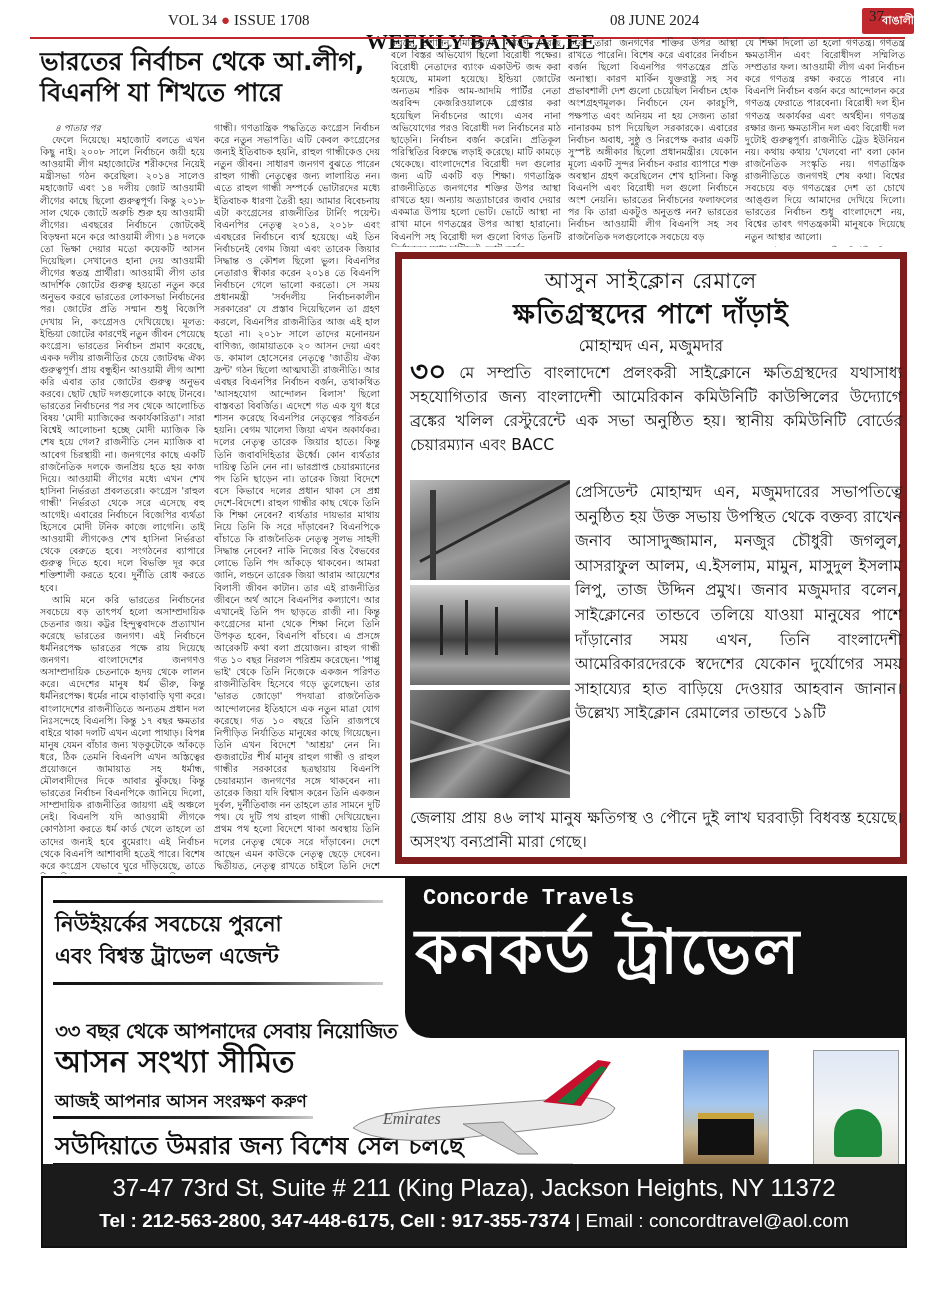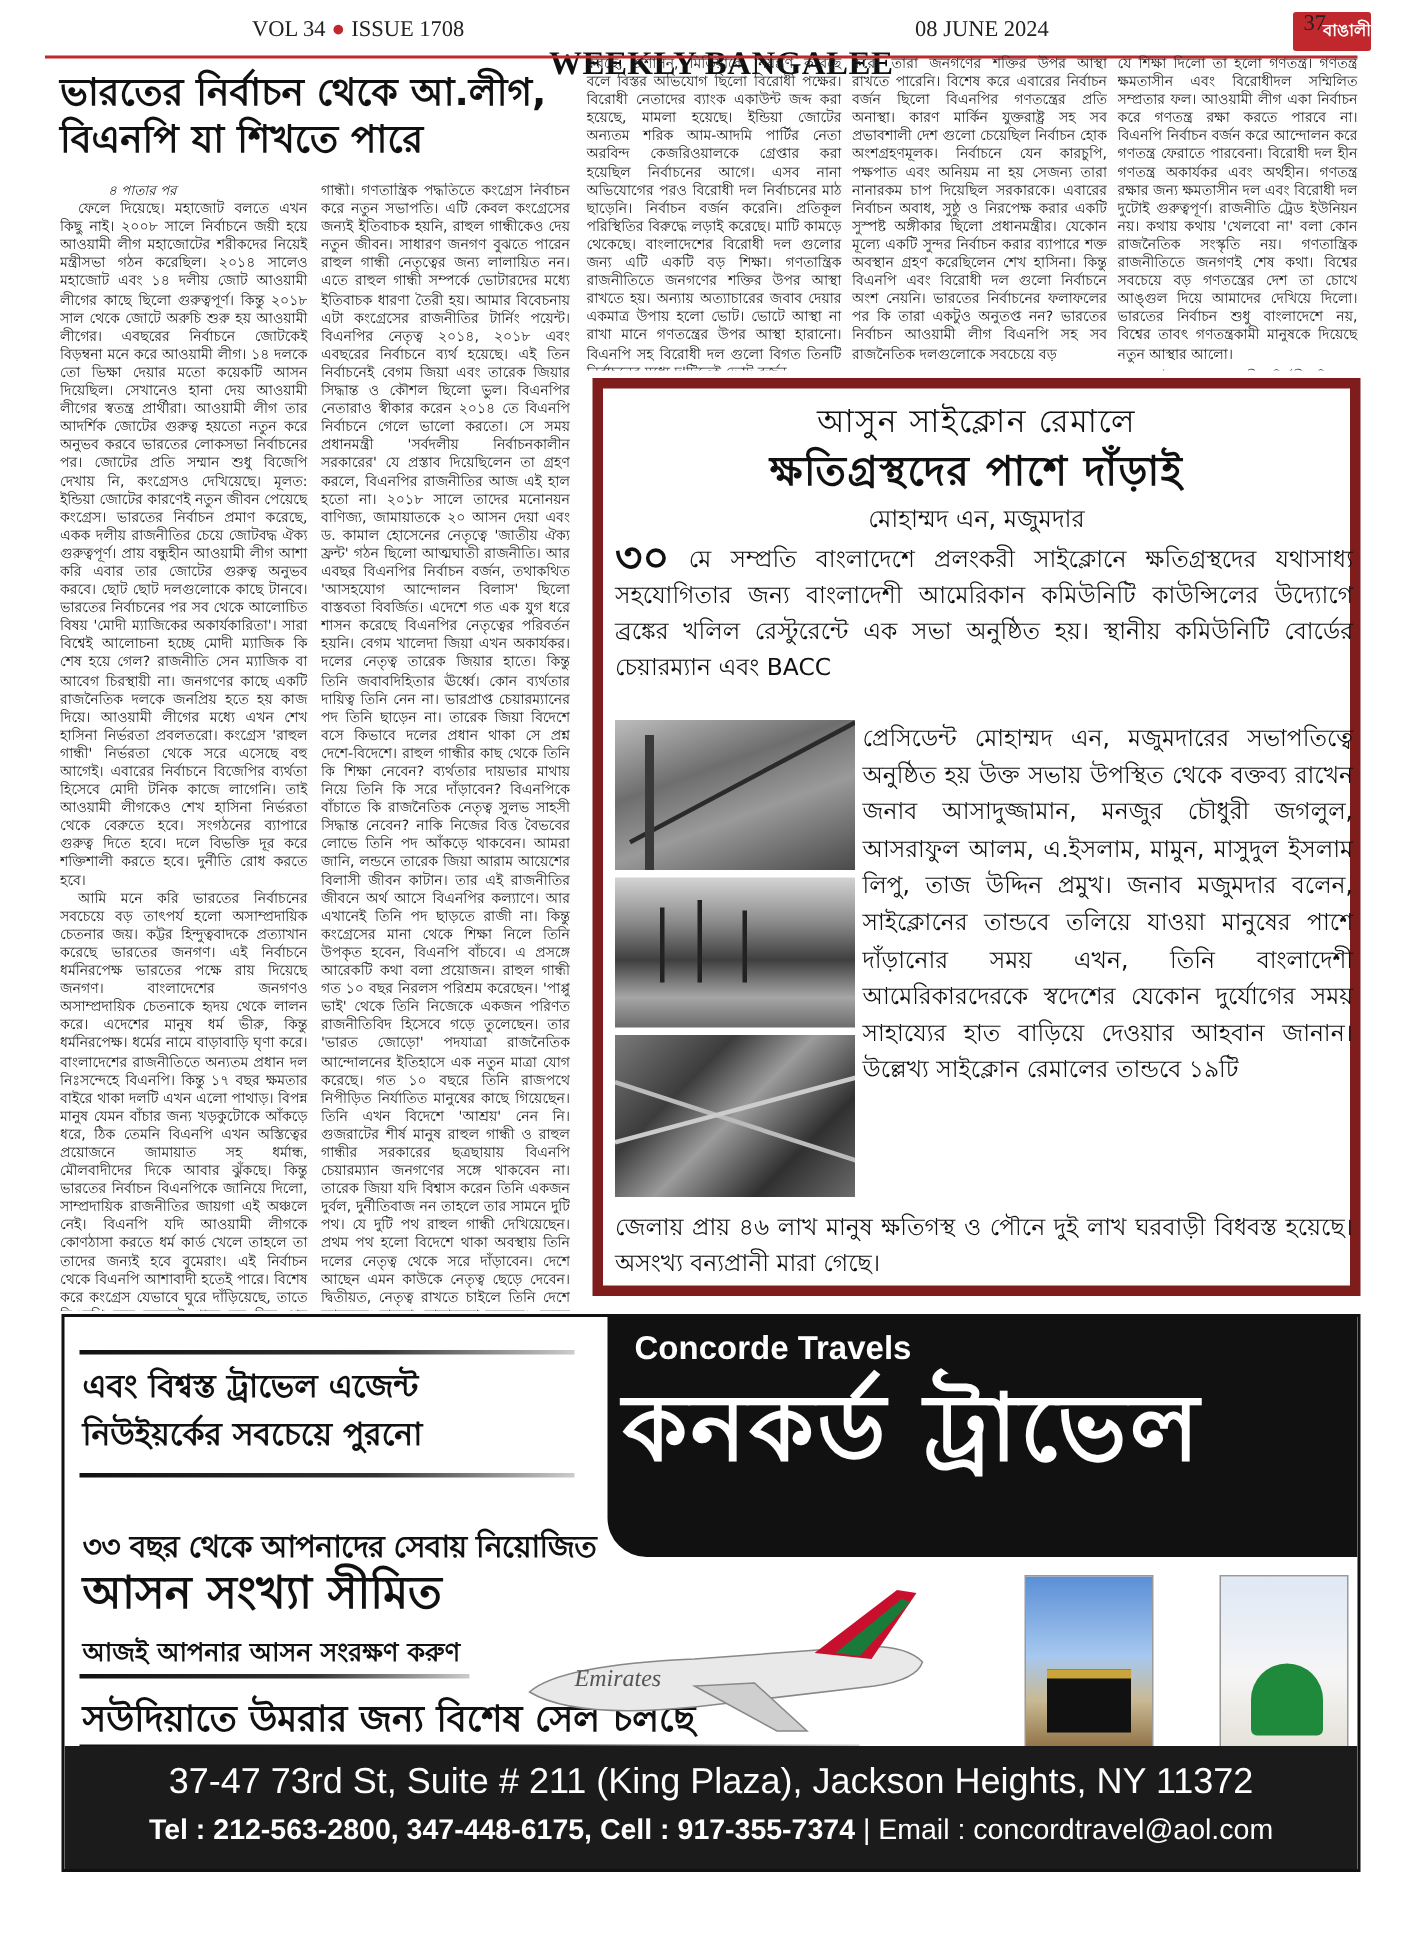--- a/index.html
+++ b/index.html
@@ -12,21 +12,21 @@
   .mh-title { position: absolute; left: 366px; top: 9px; font-family: "Liberation Serif", serif; font-weight: bold; font-size: 22px; letter-spacing: 0.3px; color: #111; margin-top: 20px; }
   .mh-date { position: absolute; left: 610px; top: 12px; font-family: "Liberation Serif", serif; font-size: 15px; color: #222; }
   .mh-logo { position: absolute; left: 862px; top: 8px; width: 52px; height: 26px; background: #c0282d; color: #fff; font-size: 11px; font-weight: bold; text-align: right; line-height: 26px; border-radius: 2px; }
   .mh-page { position: absolute; left: 869px; top: 8px; font-family: "Liberation Serif", serif; font-size: 15px; color: #222; }
   .mh-rule { position: absolute; left: 30px; top: 37px; width: 875px; height: 2px; background: #c0282d; }
 
   .headline { position: absolute; left: 40px; top: 46px; width: 340px; font-size: 25px; font-weight: bold; line-height: 31px; color: #111; }
 
   .col { position: absolute; font-size: 9.4px; line-height: 12.1px; text-align: justify; color: #222; overflow: hidden; }
   .col p { text-indent: 12px; }
-  .col .cont { font-style: italic; font-size: 9px; margin-left: 32px; display: block; text-indent: 0; }
+  .col .cont { font-style: italic; font-size: 9px; margin-left: 15px; display: block; text-indent: 0; }
   .col .byline { font-style: italic; font-size: 8.4px; text-align: right; margin-top: 2px; text-indent: 0; }
 
   .c1 { left: 40px; top: 122px; width: 165px; height: 752px; }
   .c2 { left: 214px; top: 122px; width: 166px; height: 752px; }
   .c3 { left: 391px; top: 37px; width: 170px; height: 210px; }
   .c4 { left: 568px; top: 37px; width: 170px; height: 210px; }
   .c5 { left: 745px; top: 37px; width: 160px; height: 210px; }
 
   .box { position: absolute; left: 395px; top: 252px; width: 512px; height: 612px; border: 7px solid #7f1d1d; background: #fff; }
   .box-h1 { position: absolute; left: 0; top: 6px; width: 100%; text-align: center; font-size: 21px; letter-spacing: 1px; color: #111; }
@@ -37,21 +37,21 @@
   .box-side { position: absolute; left: 173px; top: 221px; width: 327px; font-size: 15.6px; line-height: 24.6px; text-align: justify; color: #111; }
   .box-tail { position: absolute; left: 8px; top: 547px; width: 492px; font-size: 15.6px; line-height: 24px; text-align: justify; color: #111; }
   .photo { position: absolute; left: 8px; width: 160px; background: #888; overflow: hidden; }
   .photo.p1 { top: 221px; height: 100px; background: linear-gradient(160deg, #bdbdbd 0%, #6e6e6e 35%, #9a9a9a 60%, #4a4a4a 100%); }
   .photo.p2 { top: 326px; height: 100px; background: linear-gradient(180deg, #d4d4d4 0%, #8a8a8a 30%, #3f3f3f 55%, #a6a6a6 80%, #6c6c6c 100%); }
   .photo.p3 { top: 431px; height: 108px; background: linear-gradient(135deg, #7a7a7a 0%, #3c3c3c 30%, #9b9b9b 50%, #303030 75%, #6b6b6b 100%); }
   .photo .ph-line { position: absolute; background: #2a2a2a; height: 3px; transform-origin: left center; }
 
   .ad { position: absolute; left: 41px; top: 876px; width: 866px; height: 372px; border: 2px solid #111; background: #fff; overflow: hidden; }
   .ad-black { position: absolute; right: 0; top: 0; width: 500px; height: 160px; background: #111; border-bottom-left-radius: 26px; }
-  .ad-brand-en { position: absolute; left: 380px; top: 8px; font-family: Liberation Sans, sans-serif; font-size: 22px; font-weight: bold; color: #fff; }
+  .ad-brand-en { position: absolute; left: 380px; top: 8px; font-family: Liberation Mono, monospace; font-size: 22px; font-weight: bold; color: #fff; }
   .ad-brand-bn { position: absolute; left: 372px; top: 34px; font-size: 62px; font-weight: bold; color: #fff; letter-spacing: 2px; line-height: 80px; }
   .ad-rule { position: absolute; left: 10px; height: 3px; background: linear-gradient(90deg, #111 0%, #333 60%, #ccc 100%); }
   .ad-t1 { position: absolute; left: 12px; top: 30px; width: 340px; font-size: 21px; font-weight: bold; line-height: 32px; color: #111; }
   .ad-t2 { position: absolute; left: 12px; top: 118px; font-size: 20px; font-weight: bold; color: #111; letter-spacing: -0.5px; margin-top: 20px; }
   .ad-t3 { position: absolute; left: 12px; top: 160px; font-size: 30px; font-weight: bold; color: #111; }
   .ad-t4 { position: absolute; left: 12px; top: 210px; font-size: 17px; font-weight: bold; color: #111; }
   .ad-t5 { position: absolute; left: 12px; top: 249px; font-size: 24px; font-weight: bold; color: #111; }
   .ad-t6 { position: absolute; left: 12px; top: 296px; font-size: 20px; font-weight: bold; color: #111; }
 
   .plane { position: absolute; left: 300px; top: 180px; width: 280px; height: 100px; }
@@ -134,22 +134,22 @@
   <div class="box-tail">জেলায় প্রায় ৪৬ লাখ মানুষ ক্ষতিগস্থ ও পৌনে দুই লাখ ঘরবাড়ী বিধবস্ত হয়েছে। অসংখ্য বন্যপ্রানী মারা গেছে।</div>
 </div>
 
 <div class="ad">
   <div class="ad-black"></div>
   <div class="ad-brand-en">Concorde Travels</div>
   <div class="ad-brand-bn">কনকর্ড ট্রাভেল</div>
 
   <div class="ad-rule" style="top:22px;width:330px;"></div>
   <div class="ad-t1">
+    <div>নিউইয়র্কের সবচেয়ে পুরনো</div>
     <div>এবং বিশ্বস্ত ট্রাভেল এজেন্ট</div>
-    <div>নিউইয়র্কের সবচেয়ে পুরনো</div>
   </div>
   <div class="ad-rule" style="top:104px;width:330px;"></div>
   <div class="ad-t2">৩৩ বছর থেকে আপনাদের সেবায় নিয়োজিত</div>
   <div class="ad-t3">আসন সংখ্যা সীমিত</div>
   <div class="ad-t4">আজই আপনার আসন সংরক্ষণ করুণ</div>
   <div class="ad-rule" style="top:238px;width:260px;"></div>
   <div class="ad-t5">সউদিয়াতে উমরার জন্য বিশেষ সেল চলছে</div>
   <div class="ad-rule" style="top:285px;width:520px;"></div>
   <div class="ad-t6">সবচেয়ে কমদামে ঢাকা-নিউইয়র্ক আসার টিকেট সেল করা হয়</div>
 

